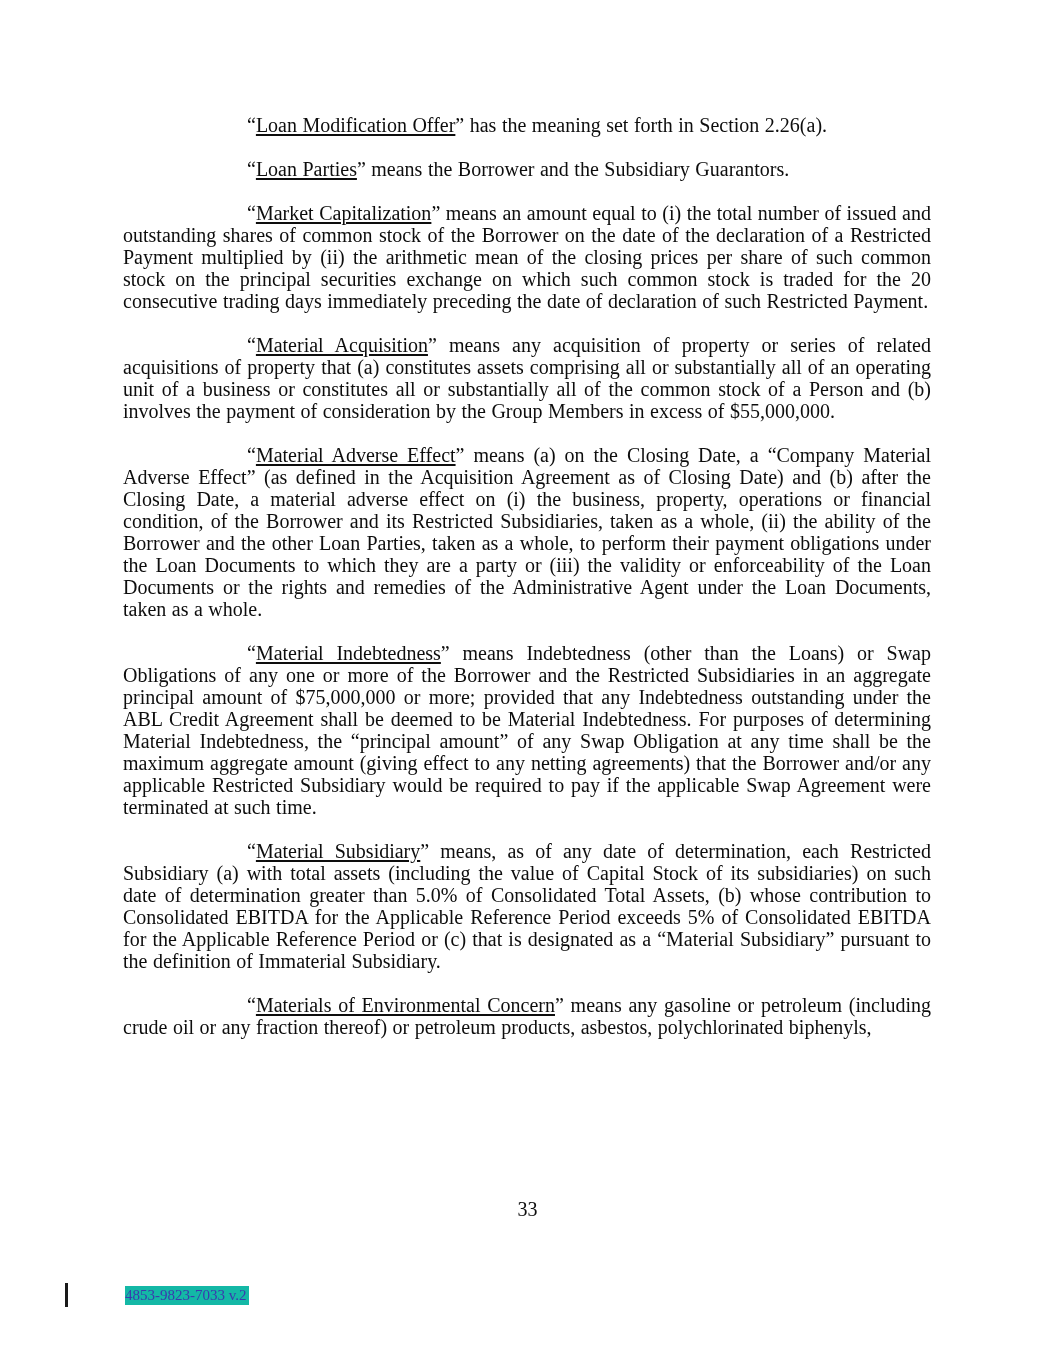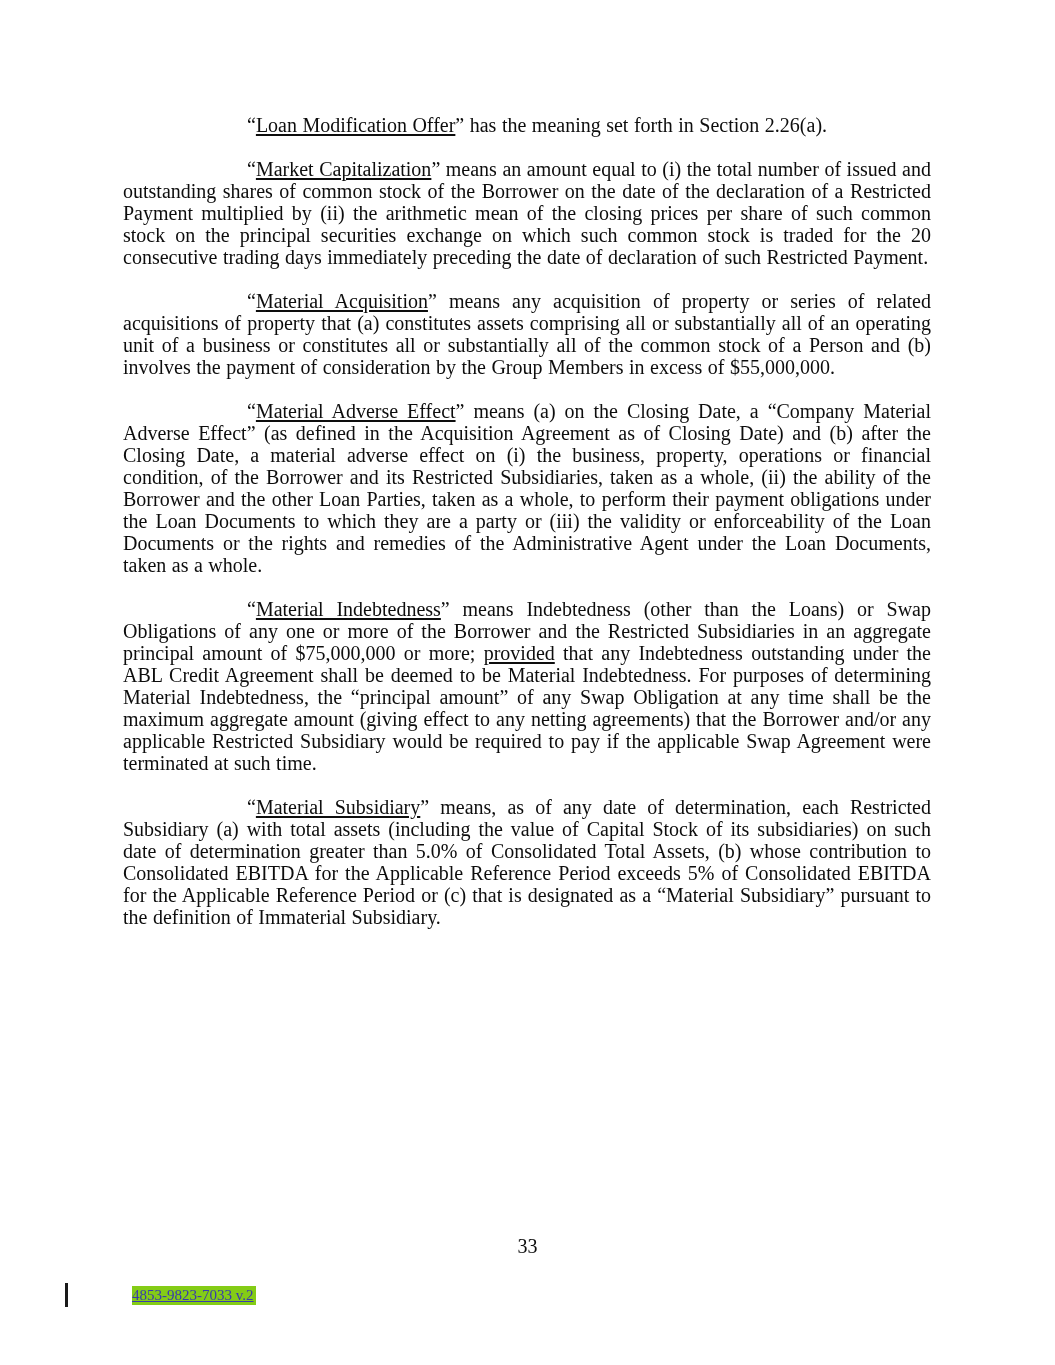--- a/index.html
+++ b/index.html
@@ -28,75 +28,76 @@
   p.def {
     font-size: 20px;
     line-height: 22px;
     text-align: justify;
     text-indent: 124px;
     margin-bottom: 22px;
     word-spacing: 0.5px;
   }
   p.def:last-child { margin-bottom: 0; }
   .term { text-decoration: underline; text-underline-offset: 2px; }
-  .uword { text-decoration: underline; text-underline-offset: 2px; }
+  .uword { text-underline-offset: 2px; }
   .page-number {
     position: absolute;
-    top: 1235px;
+    top: 1198px;
     left: 0;
     width: 1055px;
     text-align: center;
     font-size: 20px;
     line-height: 22px;
     color: #0d0d0d;
   }
   .change-bar {
     position: absolute;
     left: 65px;
     top: 1283px;
     width: 3px;
     height: 24px;
     background: #1a1a1a;
   }
   .doc-id {
     position: absolute;
-    left: 132px;
+    left: 125px;
     top: 1286px;
     font-size: 15px;
     line-height: 18px;
     color: #3a3aae;
-    text-decoration: underline;
-    background: #84cc16;
+    background: #14b8a6;
     padding: 0 2px 1px 0;
     cursor: pointer;
   }
 </style>
 </head>
 <body>
 
 <div class="page">
 
   <div class="content">
 
     <p class="def"><span>“</span><span class="term">Loan Modification Offer</span><span>” has the meaning set forth in Section 2.26(a).</span></p>
 
+    <p class="def"><span>“</span><span class="term">Loan Parties</span><span>” means the Borrower and the Subsidiary Guarantors.</span></p>
 
 
 
     <p class="def"><span>“</span><span class="term">Market Capitalization</span><span>” means an amount equal to (i) the total number of issued and outstanding shares of common stock of the Borrower on the date of the declaration of a Restricted Payment multiplied by (ii) the arithmetic mean of the closing prices per share of such common stock on the principal securities exchange on which such common stock is traded for the 20 consecutive trading days immediately preceding the date of declaration of such Restricted Payment.</span></p>
 
     <p class="def"><span>“</span><span class="term">Material Acquisition</span><span>” means any acquisition of property or series of related acquisitions of property that (a) constitutes assets comprising all or substantially all of an operating unit of a business or constitutes all or substantially all of the common stock of a Person and (b) involves the payment of consideration by the Group Members in excess of $55,000,000.</span></p>
 
     <p class="def"><span>“</span><span class="term">Material Adverse Effect</span><span>” means (a) on the Closing Date, a “Company Material Adverse Effect” (as defined in the Acquisition Agreement as of Closing Date) and (b) after the Closing Date, a material adverse effect on (i) the business, property, operations or financial condition, of the Borrower and its Restricted Subsidiaries, taken as a whole, (ii) the ability of the Borrower and the other Loan Parties, taken as a whole, to perform their payment obligations under the Loan Documents to which they are a party or (iii) the validity or enforceability of the Loan Documents or the rights and remedies of the Administrative Agent under the Loan Documents, taken as a whole.</span></p>
 
 
     <p class="def"><span>“</span><span class="term">Material Indebtedness</span><span>” means Indebtedness (other than the Loans) or Swap Obligations of any one or more of the Borrower and the Restricted Subsidiaries in an aggregate principal amount of $75,000,000 or more; </span><span class="uword">provided</span><span> that  any Indebtedness outstanding under the ABL Credit Agreement shall be deemed to be Material Indebtedness.  For purposes of determining Material Indebtedness, the “principal amount” of any Swap Obligation at any time shall be the maximum aggregate amount (giving effect to any netting agreements) that the Borrower and/or any applicable Restricted Subsidiary would be required to pay if the applicable Swap Agreement were terminated at such time.</span></p>
 
     <p class="def"><span>“</span><span class="term">Material Subsidiary</span><span>” means, as of any date of determination, each Restricted Subsidiary (a) with total assets (including the value of Capital Stock of its subsidiaries) on such date of determination greater than 5.0% of Consolidated Total Assets, (b) whose contribution to Consolidated EBITDA for the Applicable Reference Period exceeds 5% of Consolidated EBITDA for the Applicable Reference Period or (c) that is designated as a “Material Subsidiary” pursuant to the definition of Immaterial Subsidiary.</span></p>
 
+    <p class="def"><span>“</span><span class="term">Materials of Environmental Concern</span><span>” means any gasoline or petroleum (including crude oil or any fraction thereof) or petroleum products, asbestos, polychlorinated biphenyls,</span></p>
 
   </div>
 
   <div class="page-number">33</div>
 
   <div class="change-bar"></div>
 
   <span class="doc-id">4853-9823-7033 v.2</span>
 
 </div>

